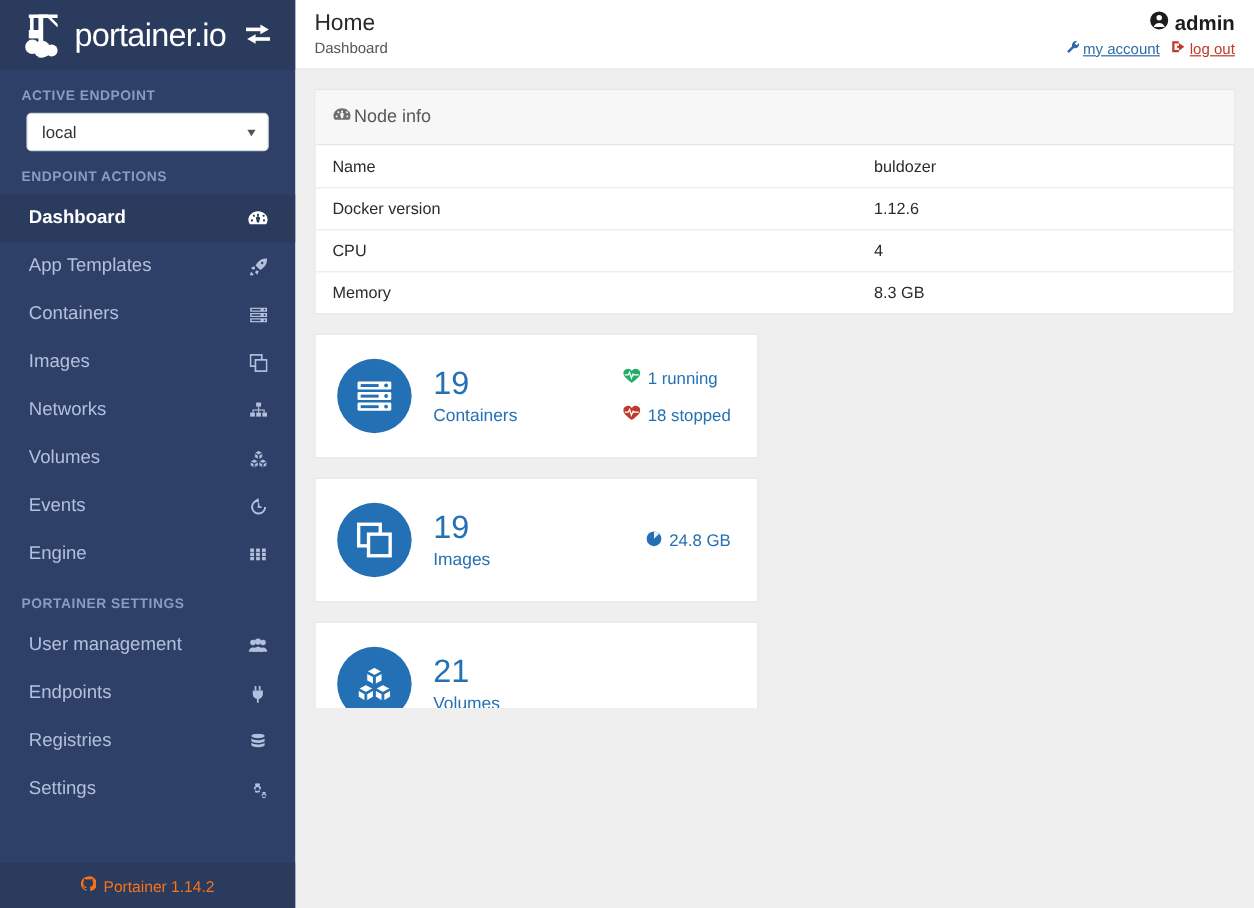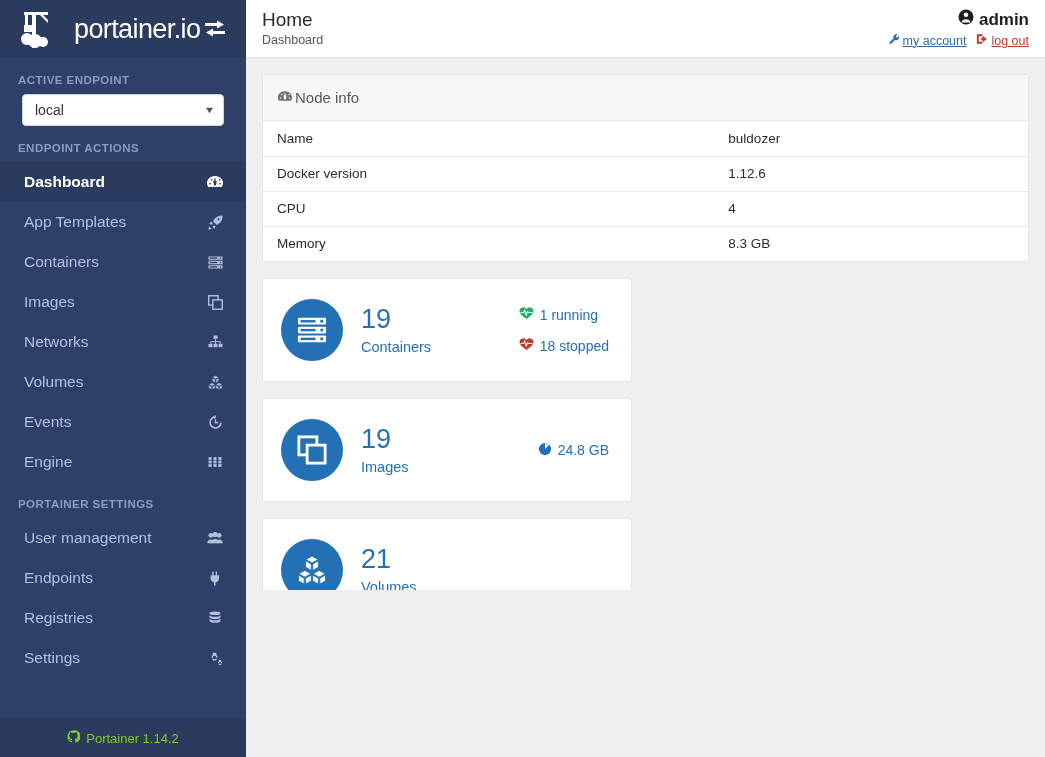--- a/index.html
+++ b/index.html
@@ -18,21 +18,21 @@
     display: flex; flex-direction: column;
     flex: 0 0 246px;
     position: relative;
   }
   .brand {
     height: 58px;
     background: #2b3b5e;
     display: flex; align-items: center;
     padding: 0 16px 0 18px;
   }
-  .brand-logo { display: flex; align-items: center; gap: 16px; }
+  .brand-logo { display: flex; align-items: center; gap: 4px; }
   .brand-mark { width: 40px; height: 42px; flex: 0 0 40px; }
   .brand-text {
     color: #fff; font-size: 27px; letter-spacing: -0.6px;
     font-weight: 400; line-height: 1;
   }
   .brand-toggle {
     margin-left: auto; width: 30px; height: 26px;
     display: flex; align-items: center; justify-content: center;
     cursor: pointer;
   }
@@ -73,21 +73,21 @@
     background: #2b3b5e;
     color: #ffffff; font-weight: bold;
   }
   .nav-item.active .ico { color: #ffffff; }
 
   .side-spacer { flex: 1 1 auto; }
   .side-footer {
     height: 38px; background: #2b3b5e;
     display: flex; align-items: center; justify-content: center;
     gap: 6px;
-    color: #84cc16; font-size: 13px;
+    color: #f97316; font-size: 13px;
   }
 
   
   .main {
     flex: 1 1 auto; height: 590px;
     display: flex; flex-direction: column;
     background: #efefef;
     min-width: 0;
   }
   .topbar {

